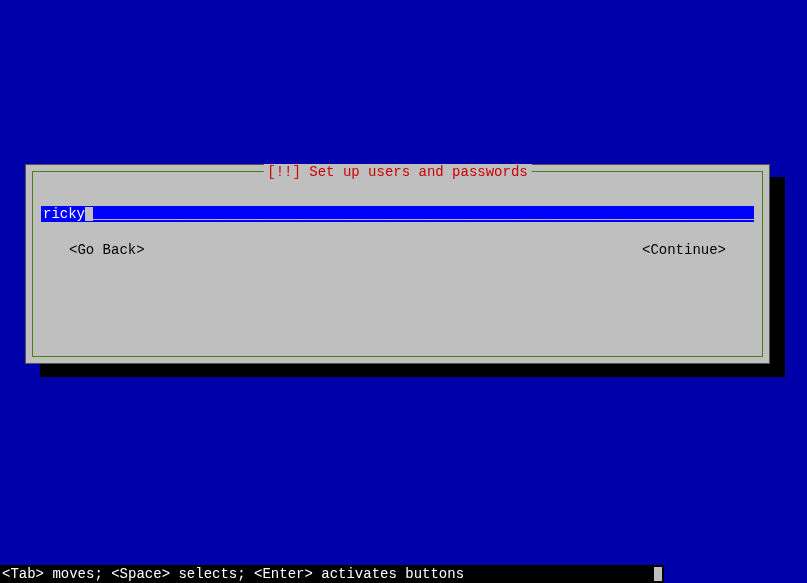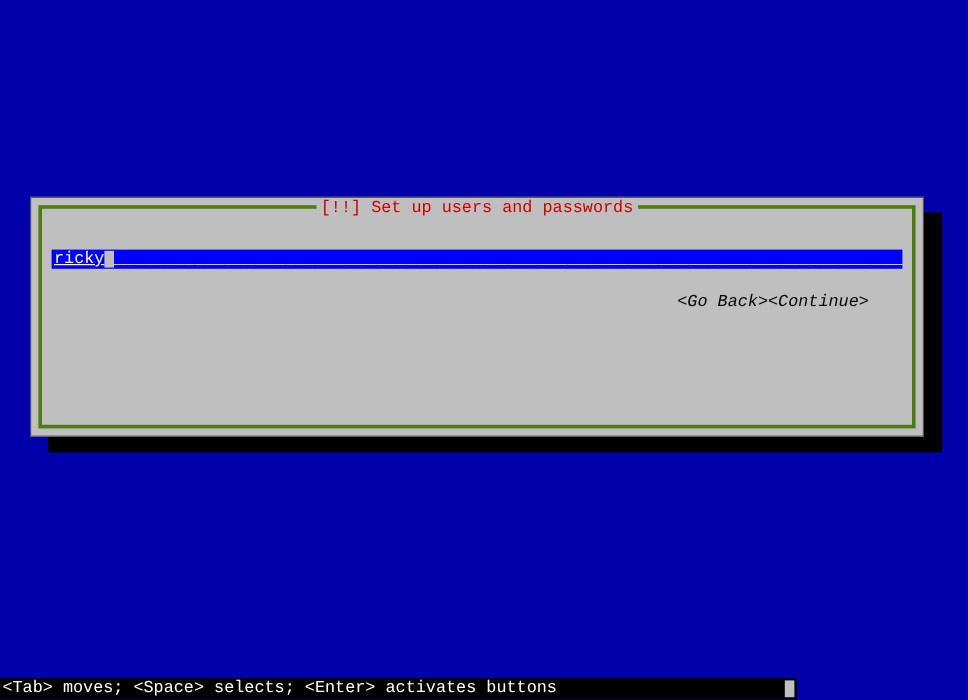--- a/index.html
+++ b/index.html
@@ -32,21 +32,21 @@
       height: 200px;
       background: #BFBFBF;
       border: 1px solid #555;
     }
     .dialog-inner {
       position: absolute;
       left: 6px;
       top: 6px;
       right: 6px;
       bottom: 6px;
-      border: 3px solid #4d7c0f;
+      border: 1px solid #4d7c0f;
     }
     .dialog-title {
       position: absolute;
       top: -8px;
       left: 50%;
       transform: translateX(-50%);
       background: #BFBFBF;
       padding: 0 4px;
       color: #CC0000;
       white-space: nowrap;
@@ -68,42 +68,40 @@
       color: #FFFFFF;
       padding: 0 2px;
       height: 16px;
       position: relative;
       overflow: hidden;
       white-space: nowrap;
     }
     .input-value {
       display: inline-block;
       vertical-align: top;
-      text-decoration: underline;
     }
     .input-cursor {
       display: inline-block;
       width: 8px;
       height: 14px;
       background: #BFBFBF;
       vertical-align: top;
       margin-top: 1px;
     }
     .input-underscore {
       display: inline-block;
       vertical-align: top;
       letter-spacing: 0;
     }
     .button-row {
       margin-top: 20px;
       display: flex;
-      justify-content: flex-end;
+      justify-content: space-between;
       padding: 0 28px;
       color: #000000;
-      font-style: italic;
     }
     .statusbar {
       position: absolute;
       left: 0;
       bottom: 0;
       width: 664px;
       background: #000000;
       color: #FFFFFF;
       padding: 1px 2px;
       height: 18px;

